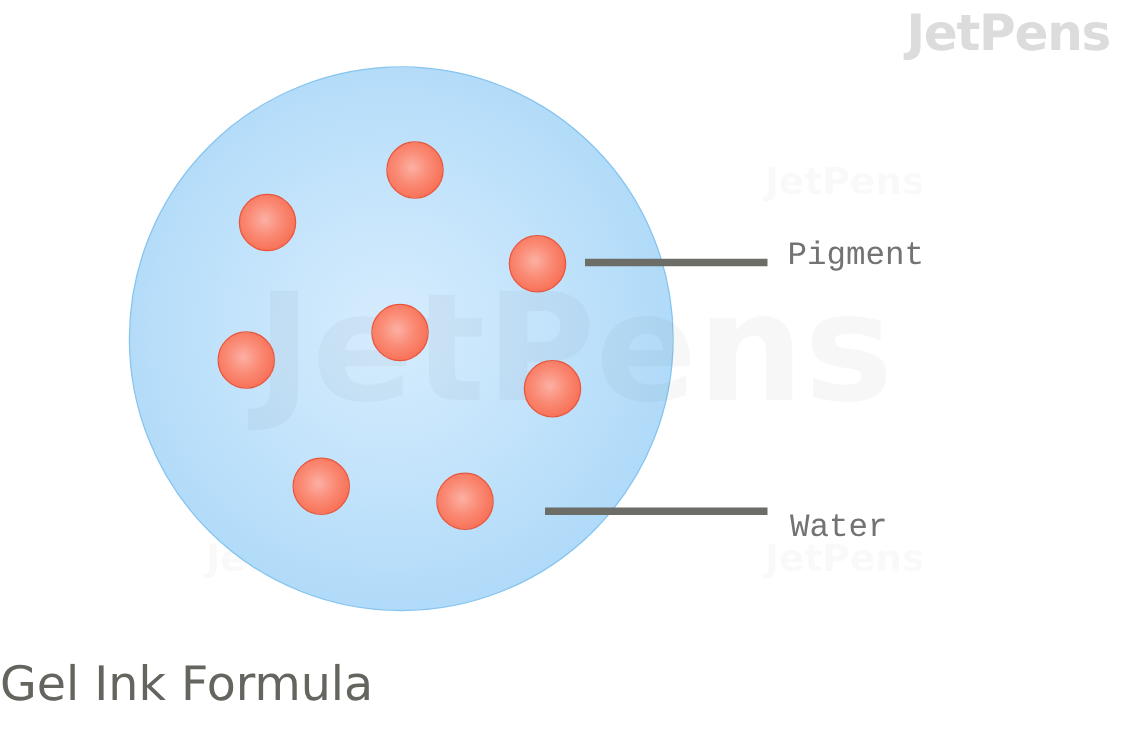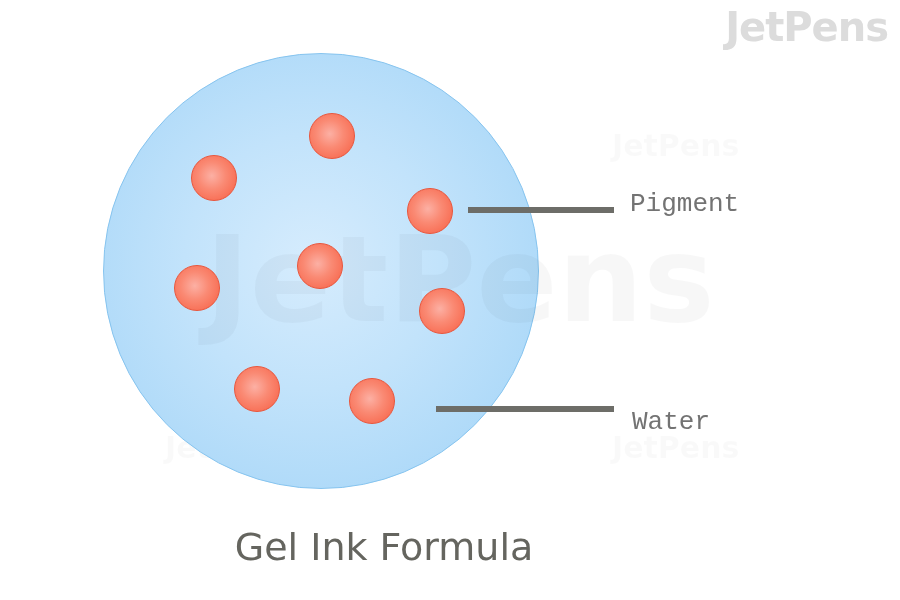--- a/index.html
+++ b/index.html
@@ -13,21 +13,21 @@
     background: radial-gradient(circle at 48% 48%, #d6ecfd 0%, #c2e3fb 40%, #abd8f8 80%, #a4d4f7 100%);
     border: 1px solid #86c4ef; box-sizing: border-box;
   }
   .particle {
     position: absolute; width: 46px; height: 46px; border-radius: 50%;
     background: radial-gradient(circle at 45% 45%, #fcb0a4 0%, #fa8a74 40%, #f86c52 80%, #f5634a 100%);
     border: 1px solid #e9553b; box-sizing: border-box;
   }
   .leader { position: absolute; height: 6px; background: #6d6d68; }
   .label { position: absolute; font-family: Liberation Mono, monospace; font-size: 26px; color: #737373; }
-  .caption { position: absolute; left: 0; width: 768px; top: 525px; text-align: center; font-family: "DejaVu Sans", sans-serif; font-size: 38px; color: #65655f; }
+  .caption { position: absolute; left: 0; width: 768px; top: 525px; text-align: left; font-family: "DejaVu Sans", sans-serif; font-size: 38px; color: #65655f; }
 </style>
 </head>
 <body>
 
 <div class="logo">JetPens</div>
 
 <div class="wm wm-small" style="left:165px;top:128px;">JetPens</div>
 <div class="wm wm-small" style="left:612px;top:128px;">JetPens</div>
 <div class="wm wm-small" style="left:165px;top:430px;">JetPens</div>
 <div class="wm wm-small" style="left:612px;top:430px;">JetPens</div>

